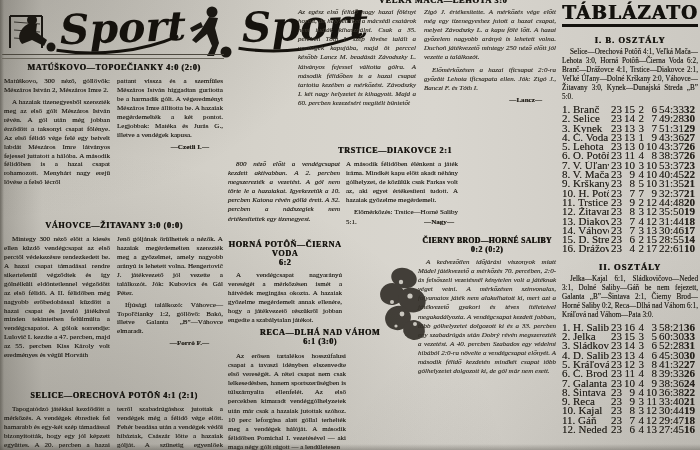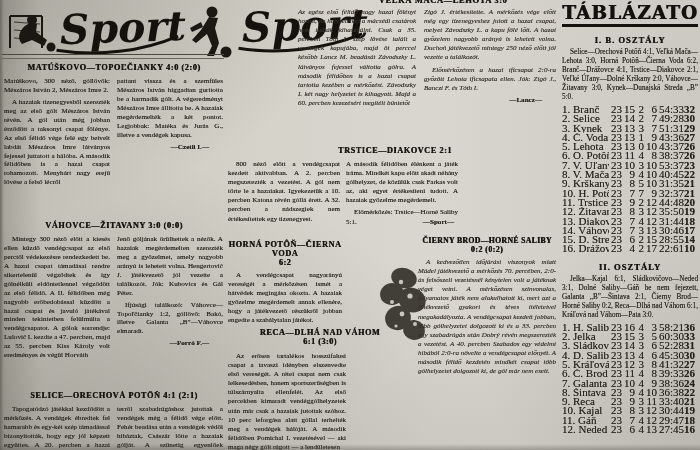--- a/index.html
+++ b/index.html
@@ -130,27 +130,27 @@
   <div class="abs mid it" style="left:298px;top:8px;width:118px;">
     <p class="noind">Az egész első félidő nagy hazai fölényt hozott, de helyzeteiket a mácsédi csatárok nem tudták kihasználni. Csak a 35. percben Tóth I. szép lövése talált a vendégek kapujába, majd öt perccel később Lancz M. beadását Závodszky L. látványos fejessel váltotta gólra. A második félidőben is a hazai csapat tartotta kezében a mérkőzést. Závodszky I. két nagy helyzetet is kihagyott. Majd a 60. percben kezezésért megítélt büntetőt</p>
   </div>
   <div class="abs mid it" style="left:424px;top:8px;width:132px;">
     <p class="noind">Zigó J. értékesítette. A mérkőzés vége előtt még egy tizenegyeshez jutott a hazai csapat, melyet Závodszky L. a kapu fölé lőtt. A hazai győzelem nagyobb arányú is lehetett volna. Duchoň játékvezető mintegy 250 néző előtt jól vezette a találkozót.</p>
     <p>Előmérkőzésen a hazai ificsapat 2:0-ra győzött Lehota ificsapata ellen. Jók: Zigó J., Banczi F. és Tóth I.</p>
     <div class="sig">—Lancz—</div>
   </div>
 
   <h2 class="art-h abs" style="left:280px;top:146px;width:230px;">TRSTICE—DIAKOVCE 2:1</h2>
-  <div class="abs mid" style="left:228px;top:160px;width:112px;">
+  <div class="abs mid" style="left:228px;top:160px;width:112px;font-style:italic;">
     <p>800 néző előtt a vendégcsapat kezdett aktívabban. A 2. percben megszerezték a vezetést. A gól nem törte le a hazaiakat. Igyekezetük a 10. percben Katona révén góllá érett. A 32. percben a nádszegiek nem értékesítettek egy tizenegyest.</p>
   </div>
   <div class="abs mid" style="left:346px;top:160px;width:112px;">
     <p class="noind">A második félidőben élénkent a játék iráma. Mindkét kapu előtt akadt néhány gólhelyzet, de közülük csak Farkas volt az, aki egyet értékesíteni tudott. A hazaiak győzelme megérdemelt.</p>
     <p style="margin-bottom:0;">Előmérkőzés: Trstice—Horné Saliby 5:1.</p>
-    <div class="sig" style="margin-top:-9px;padding-right:4px;">—Sport—</div>
+    <div class="sig" style="margin-top:-9px;padding-right:4px;">—Nagy—</div>
   </div>
 
   <div class="abs" style="left:228px;top:240px;width:114px;">
     <h2 class="art-h">
       <span>HORNÁ POTÔŇ—ČIERNA VODA</span>
       <span class="ln2">6:2</span>
     </h2>
     <div class="mid" style="margin-top:4px;">
       <p>A vendégcsapat nagyarányú vereségét a mérkőzésen ismét a hátvédek megingása okozta. A hazaiak győzelme megérdemelt annak ellenére, hogy a játékvezető részükről jobban engedte a szabálytalan játékot.</p>
     </div>

